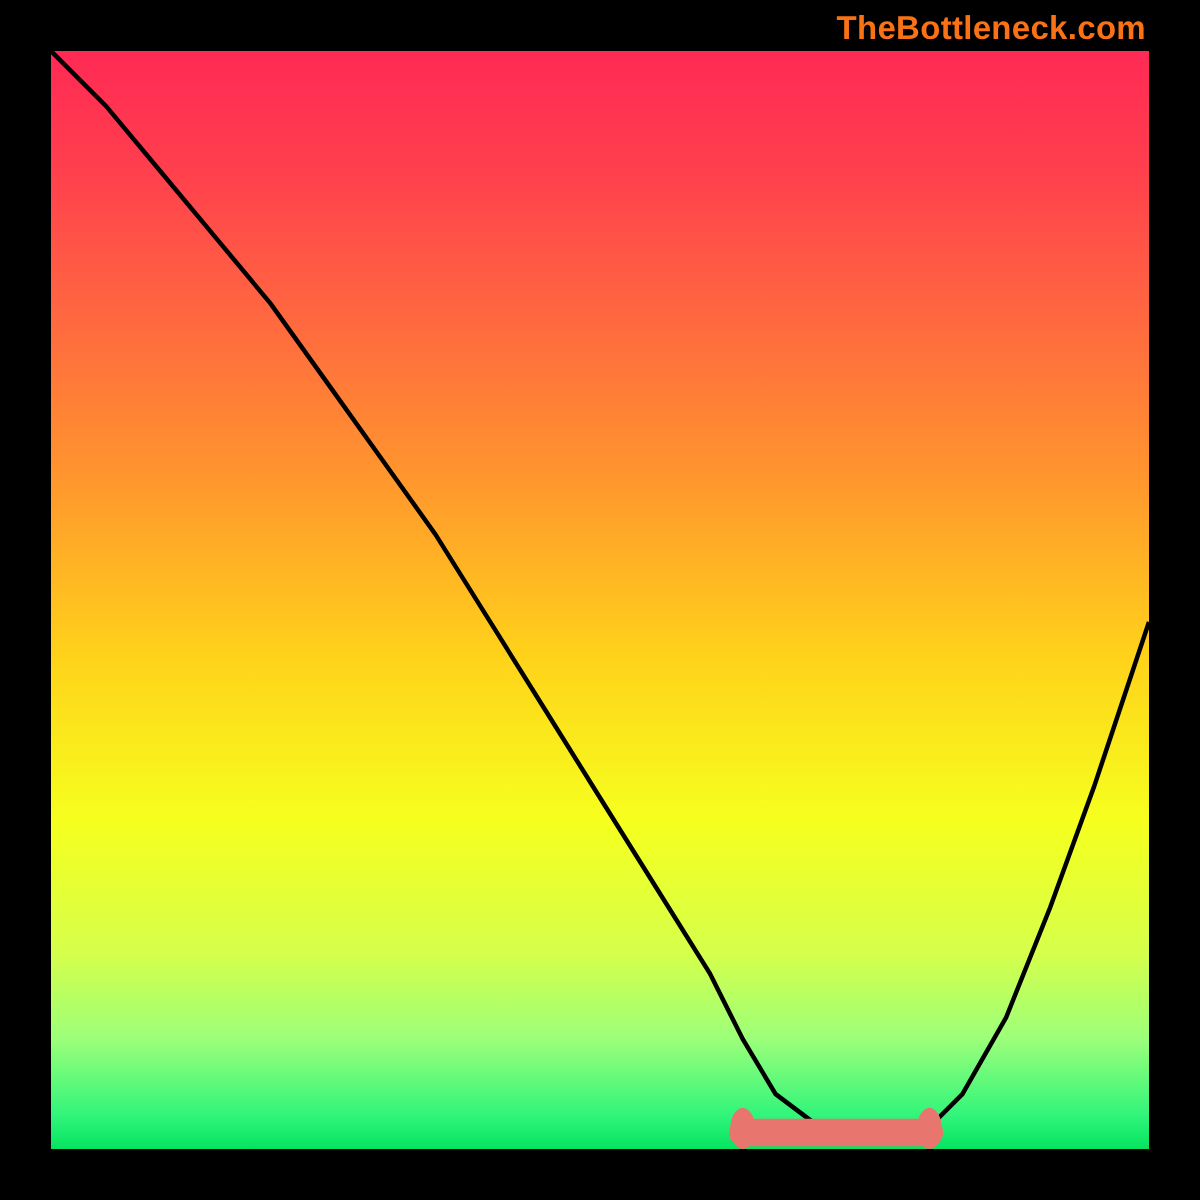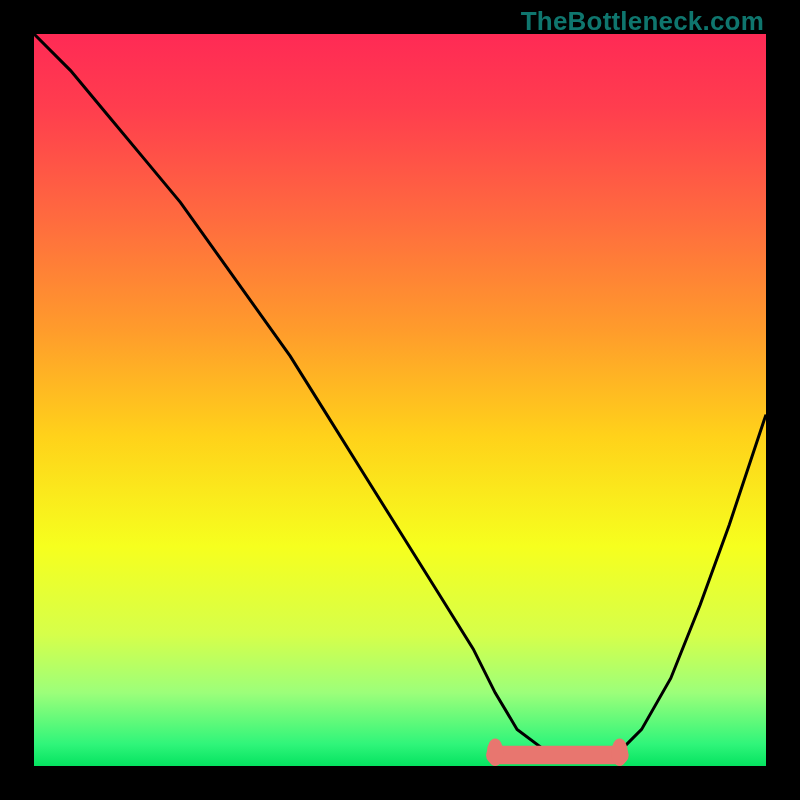--- a/index.html
+++ b/index.html
@@ -23,23 +23,23 @@
     left: 0;
     top: 0;
     width: 732px;
     height: 732px;
   }
   .watermark {
     position: absolute;
     top: 6px;
     right: 36px;
     font-family: Arial, Helvetica, sans-serif;
-    font-size: 26px;
+    font-size: 22px;
     font-weight: 600;
-    color: #0f766e;
+    color: #f97316;
     letter-spacing: 0.2px;
   }
   svg { display: block; }
 </style>
 </head>
 <body>
 
 <div class="frame">
   <svg class="plot" viewBox="0 0 732 732" preserveAspectRatio="none">
     <defs>

